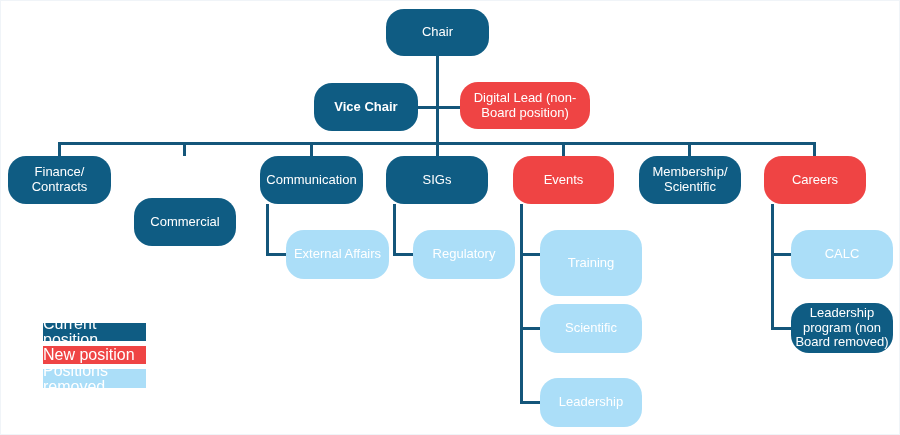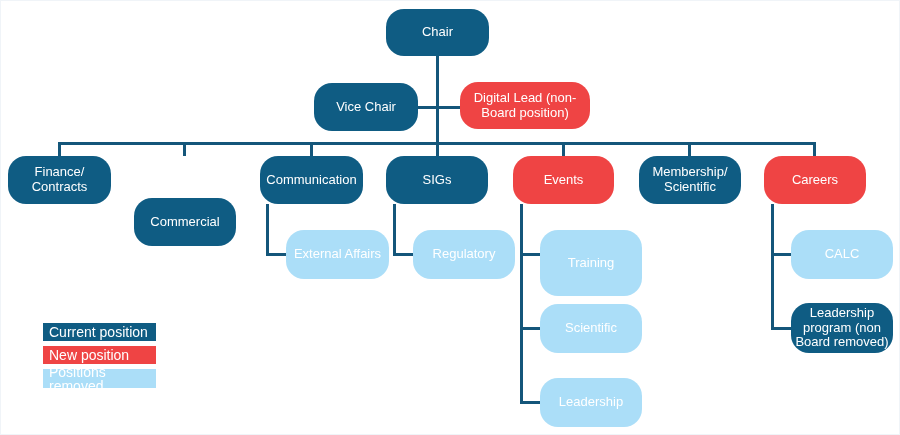--- a/index.html
+++ b/index.html
@@ -13,21 +13,21 @@
     text-align:center;color:#ffffff;font-size:13px;line-height:1.12;
     padding:0;box-sizing:border-box;font-weight:400;border-radius:18px;
   }
   .dark{background:#0F5C83;}
   .bright{background:#ef4444;}
   .light{background:#ABDEF8;}
   .line{position:absolute;background:#14567A;}
 
   
   .n-chair{left:385px;top:8px;width:103px;height:47px;}
-  .n-vice{left:313px;top:82px;width:104px;height:48px;}
+  .n-vice{left:313px;top:82px;width:104px;height:48px;font-weight:bold;}
   .n-digital{left:459px;top:81px;width:130px;height:47px;}
   .n-finance{left:7px;top:155px;width:103px;height:48px;}
   .n-commercial{left:133px;top:155px;width:102px;height:48px;margin-top:42px;}
   .n-communication{left:259px;top:155px;width:103px;height:48px;}
   .n-sigs{left:385px;top:155px;width:102px;height:48px;}
   .n-events{left:512px;top:155px;width:101px;height:48px;}
   .n-membership{left:638px;top:155px;width:102px;height:48px;}
   .n-careers{left:763px;top:155px;width:102px;height:48px;}
   
   .n-external{left:285px;top:229px;width:103px;height:49px;}
@@ -56,23 +56,23 @@
   .l-events-vert{left:519px;top:203px;width:3px;height:200px;}
   .l-events-stub1{left:519px;top:252px;width:20px;height:3px;}
   .l-events-stub2{left:519px;top:326px;width:20px;height:3px;}
   .l-events-stub3{left:519px;top:400px;width:20px;height:3px;}
   .l-careers-vert{left:770px;top:203px;width:3px;height:126px;}
   .l-careers-stub1{left:770px;top:252px;width:20px;height:3px;}
   .l-careers-stub2{left:770px;top:326px;width:20px;height:3px;}
 
   
   .legend-item{
-    position:absolute;left:42px;width:113px;height:18px;display:flex;
-    align-items:center;padding-left:6px;box-sizing:border-box;
-    color:#ffffff;font-size:14px;line-height:1;
+    position:absolute;left:42px;width:103px;height:18px;display:flex;
+    align-items:center;padding-left:0;box-sizing:border-box;
+    color:#ffffff;font-size:16px;line-height:1;
   }
   .lg-current{top:322px;}
   .lg-new{top:345px;}
   .lg-removed{top:368px;height:19px;}
 </style>
 </head>
 <body>
 
 <div class="canvas">
 

